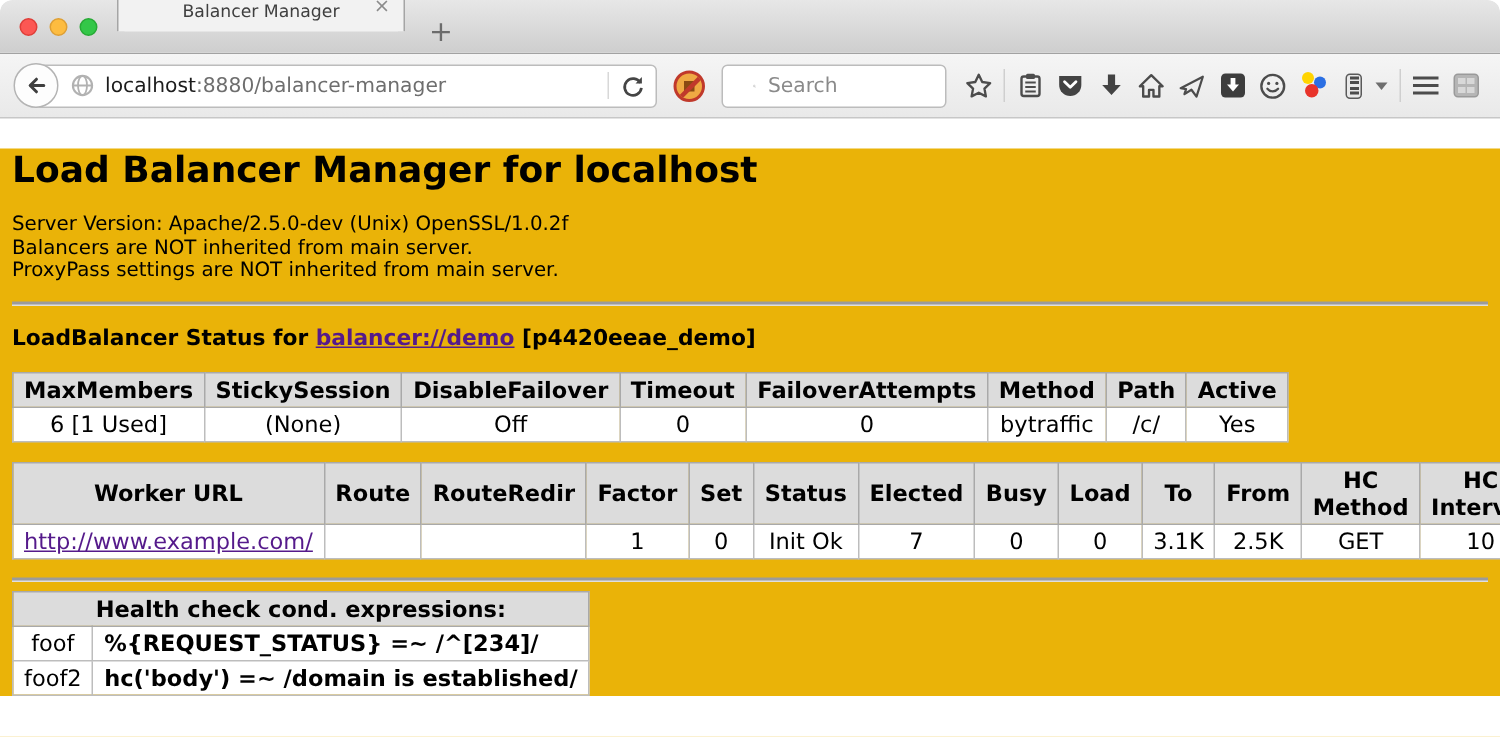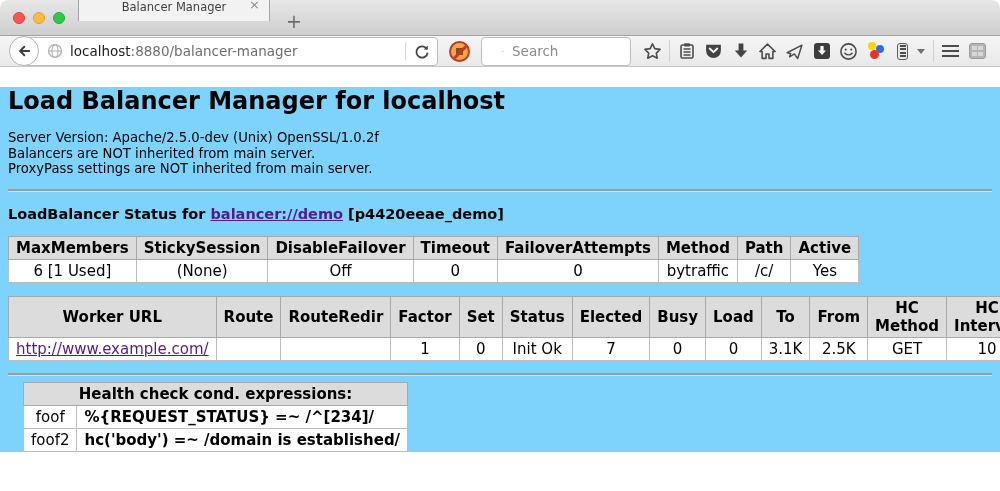--- a/index.html
+++ b/index.html
@@ -17,21 +17,21 @@
   .light.yellow { background:#fdbc40; border:1px solid #de9f34; }
   .light.green  { background:#33c748; border:1px solid #27aa35; }
   .tab { position:absolute; left:78px; bottom:14px; width:192px; height:30px;
          background:#f2f2f2; border:1px solid #a5a5a5; border-bottom:none;
          border-radius:9px 9px 0 0; display:flex; align-items:center; justify-content:center;
          font-size:11.5px; color:#3f3f3f; }
   .tab-close { position:absolute; right:9px; top:6px; font-size:13px; color:#8b8b8b; line-height:1; cursor:default; }
   .newtab { position:absolute; left:280px; bottom:3px; font-size:19px; color:#6c6c6c; padding:0 6px; }
 
   
-  .navbar { height:31px; background:linear-gradient(#f5f5f5,#e9e9e9);
+  .navbar { height:43px; background:linear-gradient(#f5f5f5,#e9e9e9);
             border-bottom:1px solid #c7c7c7; display:flex; align-items:center; padding:0 9px; }
   .back-btn { width:30px; height:30px; border-radius:50%; background:#fdfdfd; border:1px solid #b4b4b4;
               display:flex; align-items:center; justify-content:center; z-index:2; flex:none; }
   .urlbar { flex:1; height:29px; margin-left:-15px; background:#fff; border:1px solid #bcbcbc;
             border-radius:4px; display:flex; align-items:center; padding:0 7px 0 22px; min-width:0; }
   .url-text { flex:1; font-size:13.5px; white-space:nowrap; overflow:hidden; margin-left:7px; }
   .url-domain { color:#1c1c1c; }
   .url-rest { color:#6e6e6e; }
   .vdiv { width:1px; height:18px; background:#d8d8d8; margin:0 7px; flex:none; }
   .blocked { width:21px; height:21px; border-radius:50%; margin:0 11px; flex:none; position:relative;
@@ -58,34 +58,34 @@
   .dots .d2 { width:8px; height:8px; background:#2b6fe3; left:9px; top:3px; }
   .dots .d3 { width:9px; height:9px; background:#e8332a; left:3px; top:8px; }
   .battery { width:11px; height:17px; border:1.5px solid #5a5a5a; border-radius:3px; background:#e9e9e9;
              display:flex; flex-direction:column; justify-content:center; gap:1.5px; padding:1.5px; }
   .battery i { display:block; height:2px; background:#4c4c4c; }
   .docicon { width:17px; height:16px; border-radius:3px; background:#b5b5b5; border:1px solid #9a9a9a;
              display:flex; flex-wrap:wrap; gap:1px; padding:2px; }
   .docicon i { width:5px; height:4px; background:#d8d8d8; }
 
   
-  .content { padding:0 8px; background:#7dd3fc; }
+  .content { padding:0 8px; background:#eab308; }
   h1 { font-size:24px; margin:20px 0 0 0; color:#000; letter-spacing:0; }
   .info { margin-top:15px; font-size:13.2px; color:#000; line-height:15.6px; }
   hr.rule { border:none; height:2px; background:#9b9b9b; box-shadow:0 1px 0 #dfdfdf; margin:12px 0 0 0; }
   .section-heading { margin-top:15px; font-size:14.5px; font-weight:bold; color:#000; }
   a, .link { color:#551a8b; text-decoration:underline; }
   .section-heading a { color:#551a8b; }
 
   table.data { border-collapse:collapse; font-size:15px; margin-top:14px; }
   table.data th { background:#dcdcdc; border:1px solid #a9a9a9; padding:2px 7px; font-weight:bold; text-align:center; }
   table.data td { border:1px solid #bdbdbd; padding:2px 7px; text-align:center; background:#fff; }
   td.al, th.al { text-align:left; }
   table.worker { margin-top:13px; }
-  table.health { margin-top:7px;margin-left:15px; }
+  table.health { margin-top:7px; }
   table.health td.expr { text-align:left;font-weight:bold; }
   .mt-hr2 { margin-top:8px; }
 
   svg.icn { display:block; }
 </style>
 </head>
 <body>
 
 <div class="window">
 

